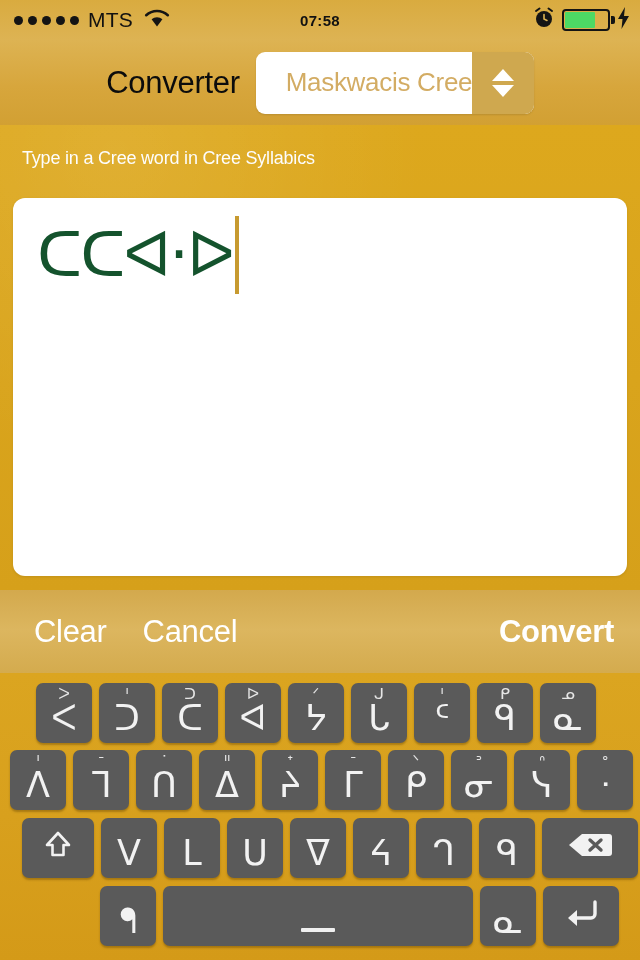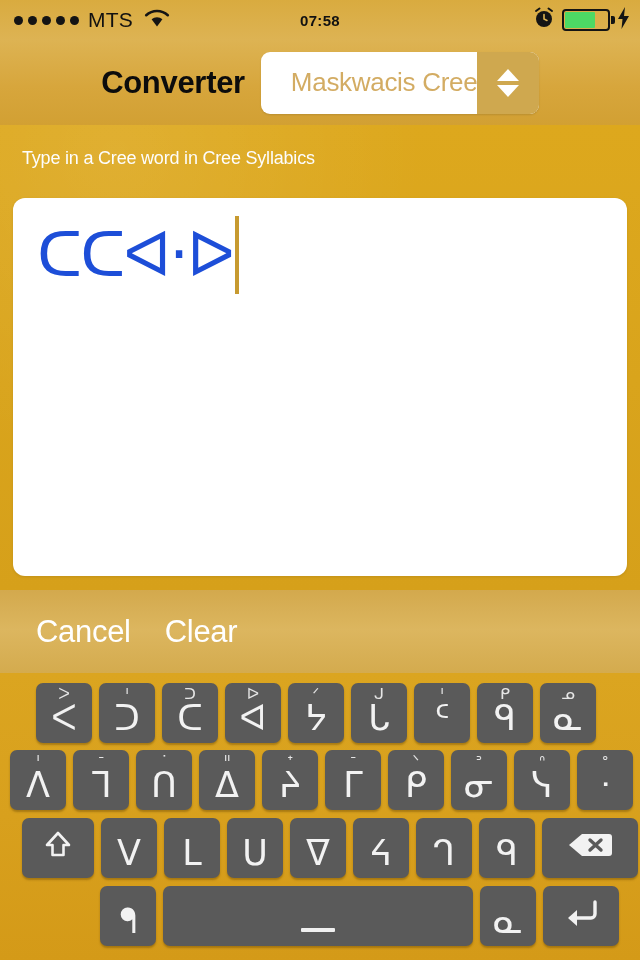--- a/index.html
+++ b/index.html
@@ -43,21 +43,21 @@
     background:#141414; border-radius:0 2px 2px 0;
   }
 
   
   #nav-bar {
     position:absolute; top:40px; left:0; width:640px; height:85px;
     background:linear-gradient(to bottom,#ddb353 0%,#d7a63c 55%,#d2a033 100%);
     display:flex; align-items:center; justify-content:center;
   }
   #nav-title {
-    font-size:31px; font-weight:bold; color:#0c0c0c; letter-spacing:-.3px;
+    font-size:31px; font-weight:normal; color:#0c0c0c; letter-spacing:-.3px;
     margin-right:16px;
   }
   #lang-picker {
     width:278px; height:62px; background:#ffffff; border-radius:9px;
     display:flex; align-items:stretch; overflow:hidden;
     box-shadow:0 1px 2px rgba(0,0,0,.12);
   }
   #lang-value {
     flex:1; display:flex; align-items:center; padding-left:30px;
     font-size:26px; color:#d3ac63; letter-spacing:-.3px; white-space:nowrap;
@@ -85,21 +85,21 @@
     position:absolute; top:73px; left:13px; width:614px; height:378px;
     background:#fff; border-radius:12px;
     box-shadow:0 1px 3px rgba(0,0,0,.10);
   }
   #cree-text-row {
     position:absolute; top:18px; left:24px;
     display:flex; align-items:center; height:78px;
   }
   #cree-text {
     font-family:"DejaVu Sans", sans-serif;
-    font-size:62px; color:#1d4ed8; line-height:1; letter-spacing:-2px;
+    font-size:62px; color:#14532d; line-height:1; letter-spacing:-2px;
     white-space:nowrap;
   }
   #caret {
     width:4px; height:78px; background:#c79a30; margin-left:2px;
   }
 
   
   #toolbar {
     position:absolute; top:590px; left:0; width:640px; height:83px;
     background:linear-gradient(to bottom,#d3a94d 0%,#dcb65f 48%,#d4ab4e 100%);
@@ -205,22 +205,23 @@
   <div id="prompt-label">Type in a Cree word in Cree Syllabics</div>
   <div id="cree-textview">
     <div id="cree-text-row">
       <span id="cree-text">ᑕᑕᐊ·ᐅ</span>
       <span id="caret"></span>
     </div>
   </div>
 </div>
 
 <div id="toolbar">
+  <span class="tb-btn" id="tb-clear">Clear</span>
   <span class="tb-btn" id="tb-cancel">Cancel</span>
-  <span class="tb-btn" id="tb-clear">Clear</span>
+  <span class="tb-btn" id="tb-convert">Convert</span>
 </div>
 
 <div id="keyboard">
   <div class="krow" id="krow1" style="padding-left: 36px;">
       <div class="key" style="width: 56px; margin-right: 7px;">
         <span class="sup">ᐳ</span>
         <span class="main">ᐸ</span>
       </div>
       <div class="key" style="width: 56px; margin-right: 7px;">
         <span class="sup">ᑊ</span>

